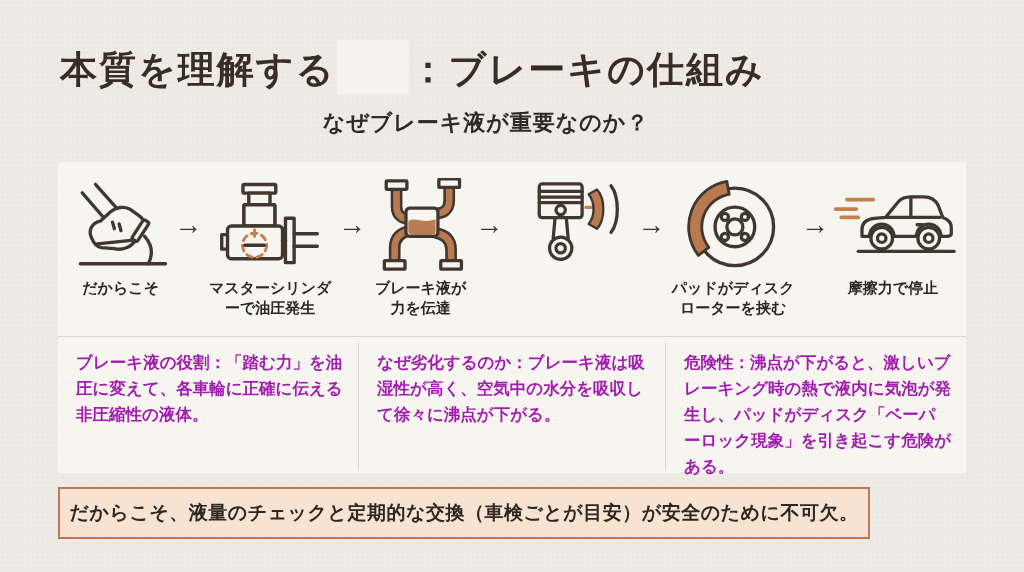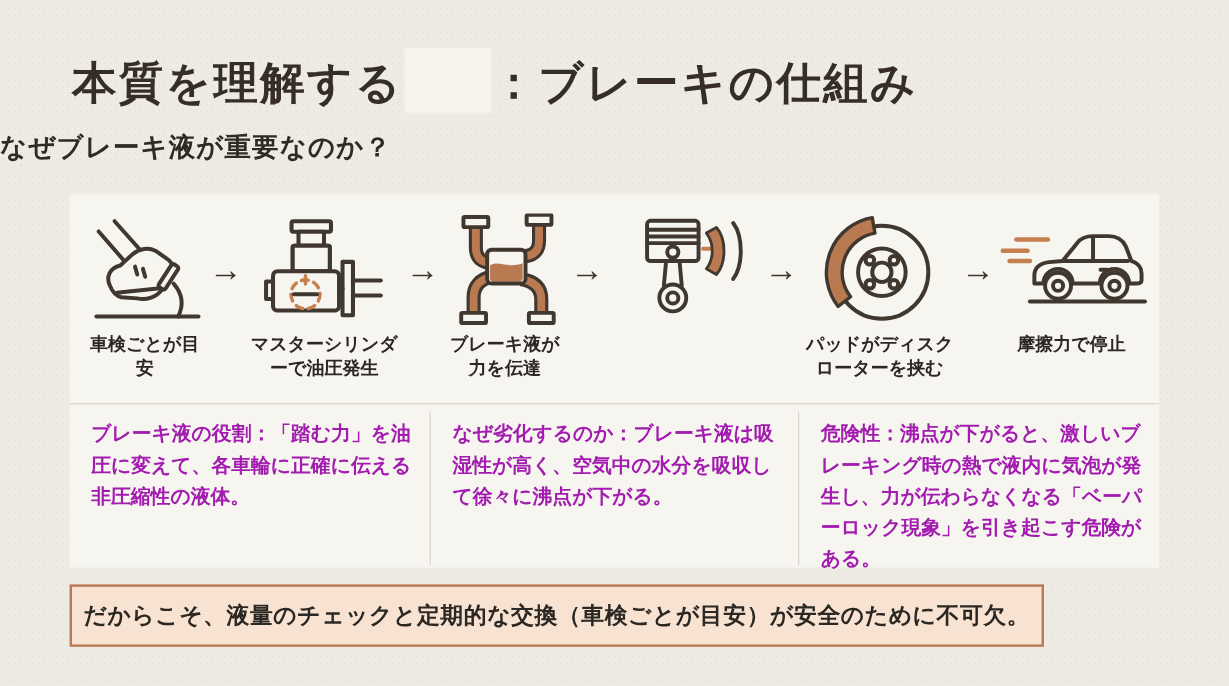--- a/index.html
+++ b/index.html
@@ -18,21 +18,21 @@
   .title{
     position:absolute;left:60px;top:40px;
     font-size:37px;font-weight:bold;color:#352d26;letter-spacing:2px;
     white-space:nowrap;
   }
   .title-gapbox{
     display:inline-block;width:72px;height:54px;
     background:#f5f3ec;vertical-align:-12px;margin:0 1px;
   }
   .subtitle{
-    position:absolute;left:0;top:108px;width:972px;text-align:left;
+    position:absolute;left:0;top:108px;width:972px;text-align:center;
     font-size:22px;font-weight:bold;color:#2e2a25;letter-spacing:1px;
   }
 
   
   .panel{
     position:absolute;left:58px;top:162px;width:908px;height:311px;
     background:#f7f5f0;
   }
   .flow-row{
     display:flex;align-items:flex-start;justify-content:space-between;
@@ -99,21 +99,21 @@
             <line class="stroke" x1="12" y1="87" x2="102" y2="87"></line>
             <line class="stroke" x1="14" y1="12" x2="40" y2="42" stroke-width="4"></line>
             <line class="stroke" x1="28" y1="3" x2="53" y2="31" stroke-width="4"></line>
             <path class="stroke fillpanel" d="M24,60 C20,52 24,44 33,42 L44,32 C50,27 58,26 64,29 L74,36 C80,40 82,47 78,53 L70,63 C65,70 56,73 48,71 L34,70 C29,69 26,65 24,60 Z"></path>
             <path class="stroke" d="M30,66 L68,62" stroke-width="2.5"></path>
             <path class="stroke" d="M46,43 L48,50 M53,45 L55,52" stroke-width="2.5"></path>
             <rect class="stroke fillpanel" x="72" y="40" width="7" height="24" rx="2" transform="rotate(33 75.5 52)"></rect>
             <path class="stroke" d="M80,58 C88,67 89,77 84,87"></path>
           </svg>
         </div>
-        <div class="step-label">車検ごとが目安</div>
+        <div class="step-label">だからこそ</div>
       </div>
 
       <div class="arrow">→</div>
 
       <div class="step" style="width:150px">
         <div class="icon-box">
           <svg width="112" height="92" viewBox="0 0 116 94">
             <rect class="stroke fillpanel" x="30" y="5" width="34" height="9" rx="1.5"></rect>
             <rect class="stroke fillpanel" x="36" y="14" width="22" height="12"></rect>
             <rect class="stroke fillpanel" x="31" y="26" width="32" height="22" rx="1.5"></rect>
@@ -224,21 +224,21 @@
 
     </div>
 
     <div class="divider-h"></div>
 
     <div class="columns">
       <div class="col col1">ブレーキ液の役割：「踏む力」を油圧に変えて、各車輪に正確に伝える非圧縮性の液体。</div>
       <div class="divider-v"></div>
       <div class="col col2">なぜ劣化するのか：ブレーキ液は吸湿性が高く、空気中の水分を吸収して徐々に沸点が下がる。</div>
       <div class="divider-v"></div>
-      <div class="col col3">危険性：沸点が下がると、激しいブレーキング時の熱で液内に気泡が発生し、力が伝わらなくなる「ベーパーロック現象」を引き起こす危険がある。</div>
+      <div class="col col3">危険性：沸点が下がると、激しいブレーキング時の熱で液内に気泡が発生し、パッドがディスク「ベーパーロック現象」を引き起こす危険がある。</div>
     </div>
 
   </div>
 
   <div class="banner">
     <div class="banner-text">だからこそ、液量のチェックと定期的な交換（車検ごとが目安）が安全のために不可欠。</div>
   </div>
 
 </div>
 

